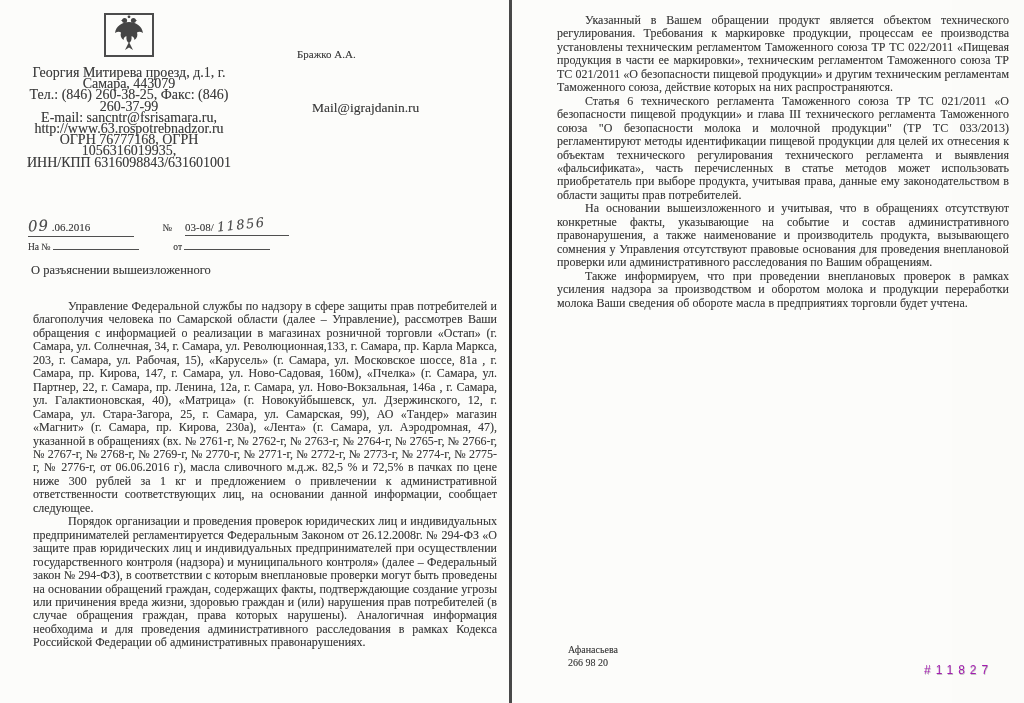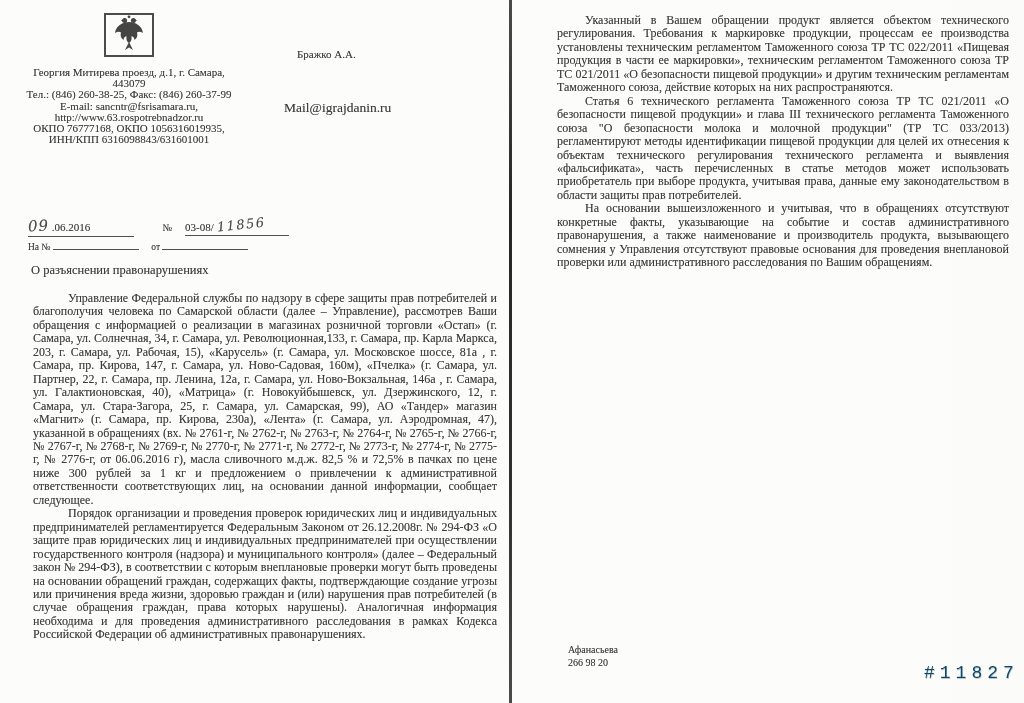--- a/index.html
+++ b/index.html
@@ -33,21 +33,21 @@
     text-align: center;
   }
   .emblem-box {
     width: 50px; height: 44px; margin: 0 auto 5px;
     border: 2px solid #4c4c4c;
     display: flex; align-items: center; justify-content: center;
     background: #fcfcfa;
   }
   .lh-service { font-size: 10px; line-height: 11.6px; }
   .lh-org     { font-size: 10px; line-height: 11.6px; font-weight: bold; margin-top: 2px; }
-  .lh-contact { font-size: 11px; line-height: 11.2px; margin-top: 10px; }
+  .lh-contact { font-size: 14px; line-height: 11.2px; margin-top: 10px; }
 
   
   .date-row {
     position: absolute; left: 28px; top: 217px; width: 250px;
     font-size: 11px; white-space: nowrap;
   }
   .u-seg { display: inline-block; border-bottom: 1.2px solid #4f4f4f; padding-bottom: 1px; }
   .seg-date { width: 106px; }
   .seg-num  { width: 104px; margin-left: 10px; }
   .num-sign { margin-left: 26px; font-size: 10px; }
@@ -56,54 +56,54 @@
     color: #4e4e4e; display: inline-block; transform: rotate(-3deg);
   }
   .hand-day { font-size: 15px; letter-spacing: 1px; }
   .hand-num { font-size: 13px; letter-spacing: 1.5px; transform: rotate(-6deg) translateY(-2px); }
   .b { font-weight: normal; }
   .ref-row {
     position: absolute; left: 28px; top: 240px; width: 250px;
     font-size: 9.5px; white-space: nowrap;
   }
   .ref-line { display: inline-block; border-bottom: 1.2px solid #4f4f4f; width: 86px; height: 10px; }
-  .ref-ot { margin-left: 10px; }
+  .ref-ot { margin-left: 32px; }
 
   
   .recipient-name  { position: absolute; left: 297px; top: 48px;  font-size: 11px; }
-  .recipient-email { position: absolute; left: 284px; top: 100px; font-size: 13.5px; }
+  .recipient-email { position: absolute; left: 312px; top: 100px; font-size: 13.5px; }
 
   
   .subject { position: absolute; left: 31px; top: 263px; font-size: 12.5px; }
   .body-text {
     text-align: justify;
     font-size: 12px; line-height: 13.45px;
   }
   .body-text p { margin: 0; text-indent: 35px; }
-  .lp-body { position: absolute; left: 33px; top: 292px; width: 464px; }
+  .lp-body { position: absolute; left: 33px; top: 300px; width: 464px; }
   .rp-body { position: absolute; left: 45px; top: 14px;  width: 452px; }
   .rp-body p { text-indent: 28px; }
 
   
   .sign-row {
     position: absolute; left: 45px; top: 446px; width: 452px; height: 40px;
   }
   .sign-title { position: absolute; left: 0; top: 12px; font-size: 12.5px; }
   .sign-scribble { position: absolute; left: 160px; top: 0; }
   .sign-name { position: absolute; right: 4px; top: 12px; font-size: 12.5px; }
 
   
   .executor {
     position: absolute; left: 56px; top: 644px;
     font-size: 10px; line-height: 12.5px;
   }
   .stamp {
     position: absolute; left: 412px; top: 663px;
-    font-family: Liberation Mono, monospace;
-    font-size: 18px; letter-spacing: 5px; color: #0c4a6e;
+    font-family: Liberation Sans, sans-serif;
+    font-size: 12px; letter-spacing: 5px; color: #a21caf;
     text-shadow: 0.5px 0.5px 0 rgba(90,90,90,.35);
   }
 </style>
 </head>
 <body>
 
 <div class="scan">
 
   <div class="page page-left txt">
 
@@ -121,21 +121,21 @@
               <path d="M17,28 L13,36 L17,33.5 L21,36 Z"></path>
             </g>
           </svg>
         </span>
       </div>
       <div class="lh-contact">
         <div>Георгия Митирева проезд, д.1, г. Самара, 443079</div>
         <div>Тел.: (846) 260-38-25, Факс: (846) 260-37-99</div>
         <div>E-mail: sancntr@fsrisamara.ru,</div>
         <div>http://www.63.rospotrebnadzor.ru</div>
-        <div>ОКПО 76777168, ОКПО 1056316019935,</div>
+        <div>ОГРН 76777168, ОГРН 1056316019935,</div>
         <div>ИНН/КПП 6316098843/631601001</div>
       </div>
     </div>
 
     <div class="date-row">
       <span class="u-seg seg-date">
         <span class="hand hand-day">09</span>
         <span class="b">.06.2016</span>
       </span>
       <span class="num-sign">№</span>
@@ -148,36 +148,37 @@
     <div class="ref-row">
       <span>На №</span>
       <span class="ref-line"></span>
       <span class="ref-ot">от</span>
       <span class="ref-line"></span>
     </div>
 
     <div class="recipient-name">Бражко А.А.</div>
     <div class="recipient-email">Mail@igrajdanin.ru</div>
 
-    <div class="subject">О разъяснении правонарушениях</div>
+    <div class="subject">О разъяснении вышеизложенного</div>
 
     <div class="lp-body body-text">
       <p>Управление Федеральной службы по надзору в сфере защиты прав потребителей и благополучия человека по Самарской области (далее – Управление), рассмотрев Ваши обращения с информацией о реализации в магазинах розничной торговли «Остап» (г. Самара, ул. Солнечная, 34, г. Самара, ул. Революционная,133, г. Самара, пр. Карла Маркса, 203,  г. Самара, ул. Рабочая, 15), «Карусель» (г. Самара, ул. Московское шоссе, 81а , г. Самара, пр. Кирова, 147, г. Самара, ул. Ново-Садовая, 160м), «Пчелка» (г. Самара, ул. Партнер, 22, г. Самара,  пр. Ленина, 12а, г. Самара, ул. Ново-Вокзальная, 146а , г. Самара, ул. Галактионовская, 40), «Матрица» (г. Новокуйбышевск, ул. Дзержинского, 12, г. Самара, ул. Стара-Загора, 25, г. Самара, ул. Самарская, 99), АО «Тандер» магазин «Магнит» (г. Самара, пр. Кирова, 230а), «Лента» (г. Самара, ул. Аэродромная, 47), указанной в обращениях (вх. № 2761-г, № 2762-г, № 2763-г, № 2764-г, № 2765-г, № 2766-г, № 2767-г,  № 2768-г, № 2769-г, № 2770-г, № 2771-г,  № 2772-г, № 2773-г, № 2774-г, № 2775-г,  № 2776-г, от 06.06.2016 г), масла сливочного м.д.ж. 82,5 % и 72,5% в пачках по цене ниже 300 рублей за 1 кг и предложением о привлечении к административной ответственности соответствующих лиц, на основании данной информации, сообщает следующее.</p>
       <p>Порядок организации и проведения проверок юридических лиц и индивидуальных предпринимателей регламентируется Федеральным Законом от 26.12.2008г. № 294-ФЗ «О защите прав юридических лиц и индивидуальных предпринимателей при осуществлении государственного контроля (надзора) и муниципального контроля» (далее – Федеральный закон № 294-ФЗ), в соответствии с которым внеплановые проверки могут быть проведены на основании обращений граждан, содержащих факты, подтверждающие создание угрозы или причинения вреда жизни, здоровью граждан и (или)  нарушения прав потребителей (в случае обращения граждан, права которых нарушены). Аналогичная информация необходима и для проведения административного расследования в рамках Кодекса Российской Федерации об административных правонарушениях.</p>
     </div>
   </div>
 
   <div class="page-divider"></div>
 
   <div class="page page-right txt">
 
     <div class="rp-body body-text">
       <p>Указанный в Вашем обращении продукт является объектом технического регулирования. Требования к маркировке продукции, процессам ее производства установлены техническим регламентом Таможенного союза ТР ТС 022/2011 «Пищевая продукция в части ее маркировки», техническим регламентом Таможенного союза ТР ТС 021/2011 «О безопасности пищевой продукции» и другим техническим регламентам Таможенного союза, действие которых на них распространяются.</p>
       <p>Статья 6 технического регламента Таможенного союза ТР ТС 021/2011 «О безопасности пищевой продукции» и глава III технического регламента Таможенного союза "О безопасности молока и молочной продукции" (ТР ТС 033/2013) регламентируют методы идентификации пищевой продукции для целей их отнесения к объектам технического регулирования технического регламента и выявления «фальсификата», часть перечисленных в статье методов может использовать приобретатель при выборе продукта, учитывая права, данные ему законодательством в области защиты прав потребителей.</p>
       <p>На основании вышеизложенного и учитывая, что в обращениях отсутствуют конкретные факты, указывающие на событие и состав административного правонарушения, а также наименование и производитель продукта, вызывающего сомнения у Управления отсутствуют правовые основания для проведения внеплановой проверки или административного расследования по Вашим обращениям.</p>
+      <p>Также информируем, что при проведении внеплановых проверок в рамках усиления надзора за производством и оборотом  молока и продукции переработки молока Ваши сведения об обороте масла в предприятиях торговли будет учтена.</p>
     </div>
 
 
     <div class="executor">
       <div>Афанасьева</div>
       <div>266 98 20</div>
     </div>
 
     <div class="stamp">#11827</div>
   </div>

